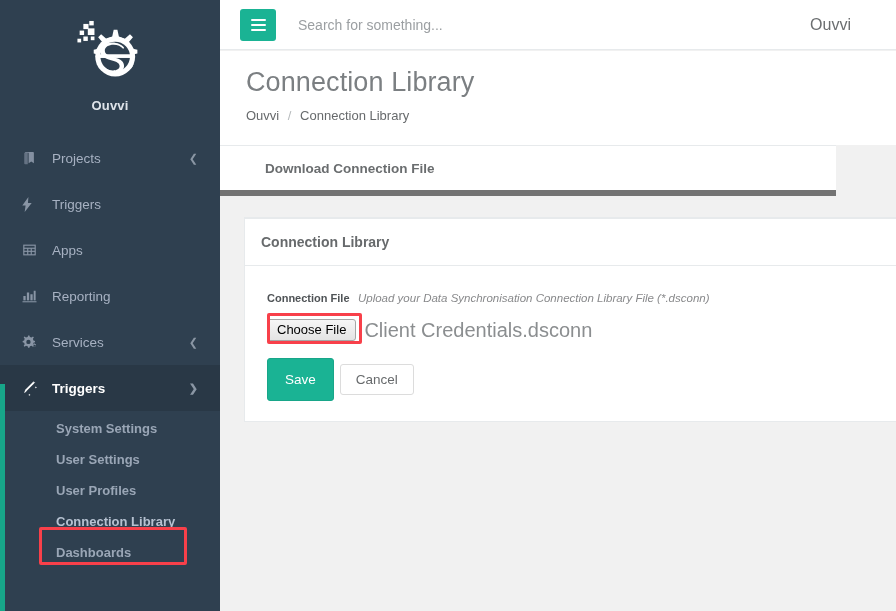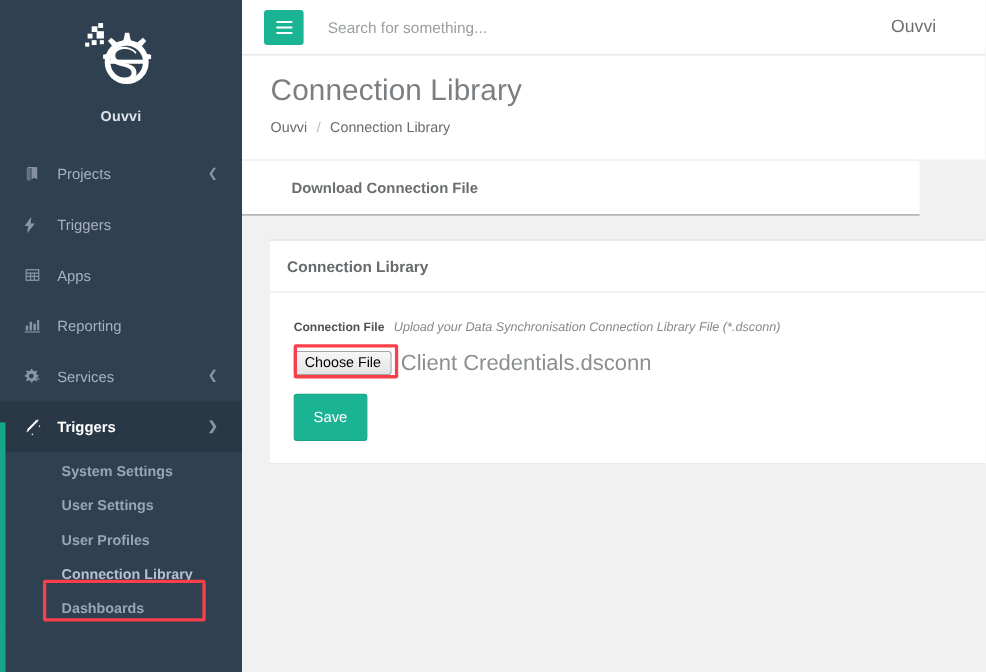--- a/index.html
+++ b/index.html
@@ -167,21 +167,21 @@
   .breadcrumb a { color: #676a6c; text-decoration: none; cursor: pointer; }
   .breadcrumb .sep { color: #b7bbbd; margin: 0 5px; }
   .breadcrumb .current { color: #676a6c; }
 
   
   .toolbar {
     position: absolute; left: 220px; top: 145px;
     width: 616px; height: 51px;
     background: #ffffff;
     border-top: 1px solid #e7eaec;
-    border-bottom: 1px solid #737373;
+    border-bottom: 6px solid #737373;
     display: flex; align-items: center;
     padding-left: 45px;
   }
   .toolbar-link {
     color: #6a6d6f;
     font-size: 13.5px;
     font-weight: bold;
     text-decoration: none;
     cursor: pointer;
   }
@@ -444,18 +444,19 @@
         </div>
         <div class="file-row">
           <span class="file-wrap">
             <button class="choose-file-btn">Choose File</button>
             <span class="hl-box-file"></span>
           </span>
           <span class="file-name">Client Credentials.dsconn</span>
         </div>
         <div class="btn-row">
           <button class="btn-save">Save</button>
+          <button class="btn-cancel">Cancel</button>
         </div>
       </div>
     </div>
   </div>
 
 </div>
 
 </body></html>

